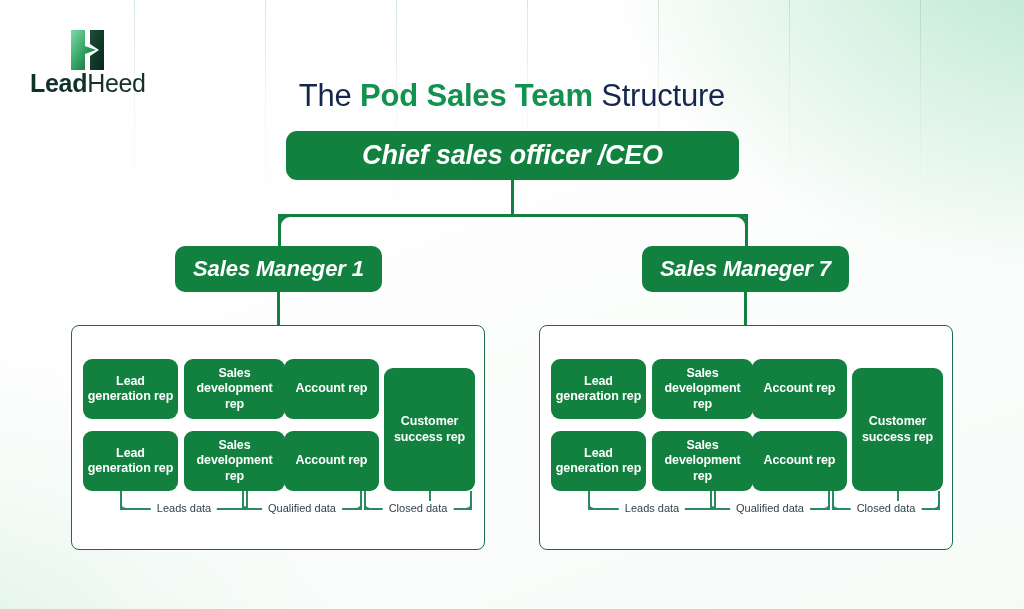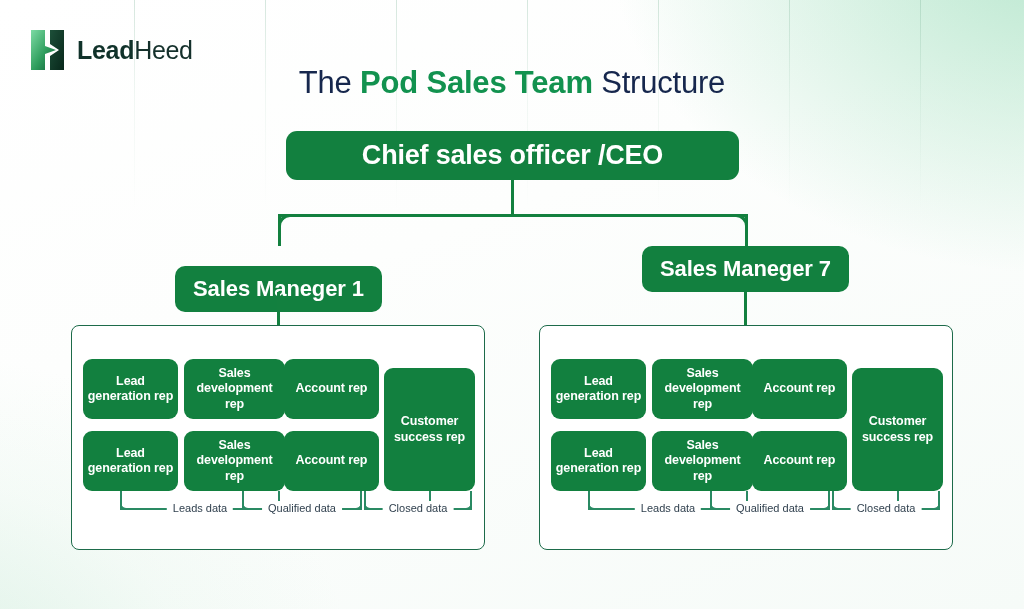--- a/index.html
+++ b/index.html
@@ -40,38 +40,38 @@
     background: linear-gradient(to bottom, rgba(118, 175, 146, 0.30) 0%, rgba(118, 175, 146, 0.10) 45%, rgba(118,175,146,0) 100%);
   }
 
   
   .logo {
     position: absolute;
     left: 30px;
     top: 29px;
     display: flex;
     align-items: center;
-    gap: 11px;
+    flex-direction: column;
   }
   .logo-mark { width: 36px; height: 42px; display: block; }
   .logo-text {
     font-size: 25px;
     letter-spacing: -0.3px;
     color: #10322a;
     white-space: nowrap;
     line-height: 1;
   }
   .logo-text .b { font-weight: bold; }
   .logo-text .r { font-weight: normal; color: #14302b; }
 
   
   .title {
     position: absolute;
     left: 0;
-    top: 65px;
+    top: 78px;
     width: 1024px;
     text-align: center;
     font-size: 31px;
     font-weight: bold;
     letter-spacing: -0.2px;
     color: #16274d;
     white-space: nowrap;
   }
   .title .plain { color: #16274d; font-weight: normal; }
   .title .hl { color: #12924f; font-weight: bold; }
@@ -80,40 +80,41 @@
   .node {
     position: absolute;
     background: #12803f;
     border-radius: 11px;
     color: #ffffff;
     display: flex;
     align-items: center;
     justify-content: center;
     text-align: center;
     box-sizing: border-box;
+    font-style: italic;
   }
   .node.ceo {
     left: 286px;
     top: 131px;
     width: 453px;
     height: 49px;
     font-size: 27px;
     font-weight: bold;
     letter-spacing: -0.2px;
   }
   .node.mgr {
     top: 246px;
     width: 207px;
     height: 46px;
     font-size: 22px;
     font-weight: bold;
     letter-spacing: -0.1px;
     border-radius: 10px;
   }
-  .node.mgr.m1 { left: 175px; margin-top: 20px; }
+  .node.mgr.m1 { left: 175px; }
   .node.mgr.m2 { left: 642px; }
 
   
   .conn {
     position: absolute;
     background: #13803f;
   }
   .conn-stem {
     left: 511px;
     top: 180px;
@@ -257,21 +258,21 @@
     left: 50%;
     transform: translateX(-50%);
     background: #ffffff;
     padding: 0 6px;
     font-size: 11px;
     color: #31414f;
     white-space: nowrap;
     line-height: 15px;
   }
   
-  .bracket.b0 { left: 48px;  width: 128px; padding-left: 32px; }
+  .bracket.b0 { left: 48px;  width: 128px; }
   .bracket.b1 { left: 170px; width: 120px; }
   .bracket.b2 { left: 292px; width: 108px; }
 
   
   .tall-stub {
     position: absolute;
     left: 357px;
     top: 165px;
     width: 1.6px;
     height: 20px;

